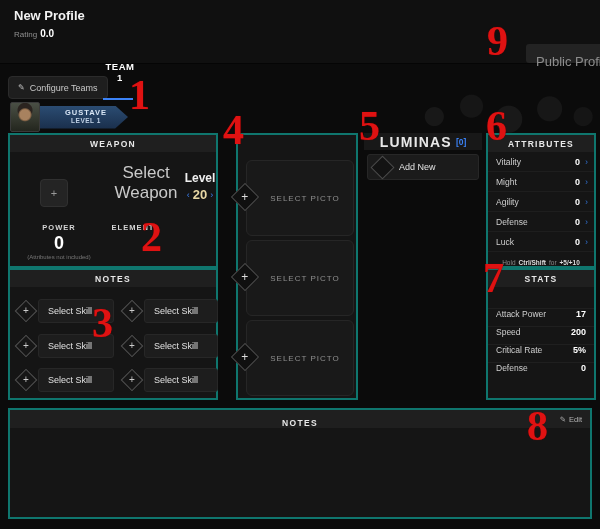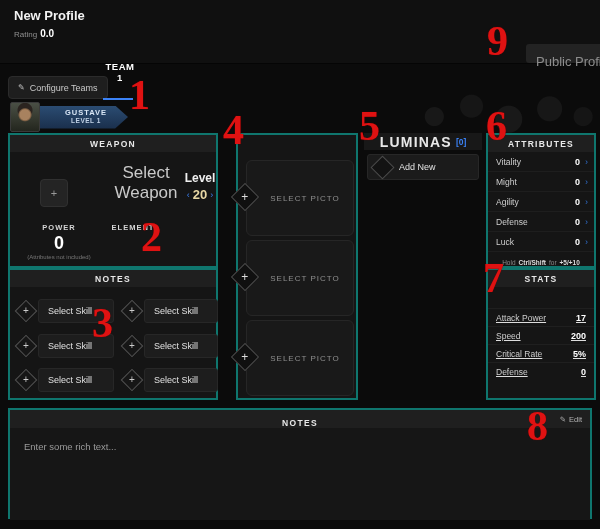--- a/index.html
+++ b/index.html
@@ -109,21 +109,21 @@
   .attr-row{display:flex;align-items:center;height:19px;padding:0 6px 0 8px;border-bottom:1px solid #1e1e1e;}
   .attr-row .lbl{flex:1;font-size:8.5px;color:#cfcfcf;}
   .attr-row .val{font-size:9px;font-weight:bold;color:#fff;margin-right:5px;}
   .attr-row .ar{font-size:9px;color:#2f6fd0;cursor:pointer;}
   #attr-hint{height:20px;display:flex;align-items:center;justify-content:center;gap:3px;font-size:6.5px;color:#8a8a8a;}
   #attr-hint b{color:#dcdcdc;}
 
   
   #stats-panel{left:486px;top:268px;width:110px;height:132px;}
   #stats-gap{height:21px;}
-  .stat-row{display:flex;align-items:center;height:17px;padding:0 8px;border-top:1px solid #1f1f1f;text-decoration:underline;}
+  .stat-row{display:flex;height:17px;padding:0 8px;border-top:1px solid #1f1f1f;}
   .stat-row .lbl{flex:1;font-size:8.5px;color:#cfcfcf;}
   .stat-row .val{font-size:9px;font-weight:bold;color:#fff;}
 
   
   #notes-panel{left:8px;top:408px;width:584px;height:111px;}
   #notes-head{position:relative;height:18px;background:#1f1f1f;display:flex;align-items:flex-end;justify-content:center;
       font-size:8.5px;font-weight:bold;letter-spacing:1.3px;color:#e8e8e8;}
   #notes-edit{position:absolute;right:8px;top:0;height:18px;display:flex;align-items:center;gap:3px;
       font-size:7.5px;font-weight:normal;letter-spacing:0;color:#b5b5b5;cursor:pointer;}
   #notes-body{height:92px;background:#161616;padding:13px 14px;box-sizing:border-box;cursor:text;}
@@ -314,23 +314,20 @@
   </div>
 
   <div class="abs panel" id="notes-panel">
     <div id="notes-head">
       <span>NOTES</span>
       <span id="notes-edit">
         <span>✎</span>
         <span>Edit</span>
       </span>
     </div>
-    <div id="notes-body">
-      <div id="notes-placeholder">Enter some rich text...</div>
-    </div>
   </div>
 
   <span class="ann" style="left:129px;top:75px;">1</span>
   <span class="ann" style="left:141px;top:217px;">2</span>
   <span class="ann" style="left:92px;top:303px;">3</span>
   <span class="ann" style="left:223px;top:110px;">4</span>
   <span class="ann" style="left:359px;top:106px;">5</span>
   <span class="ann" style="left:486px;top:106px;">6</span>
   <span class="ann" style="left:483px;top:258px;">7</span>
   <span class="ann" style="left:527px;top:406px;">8</span>

